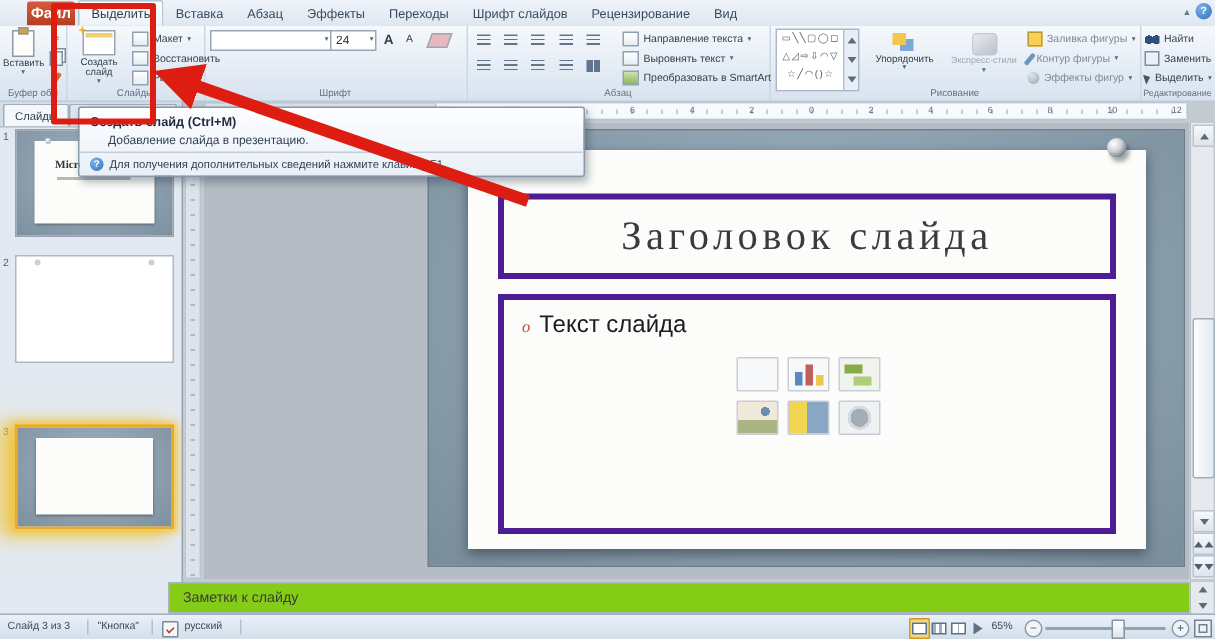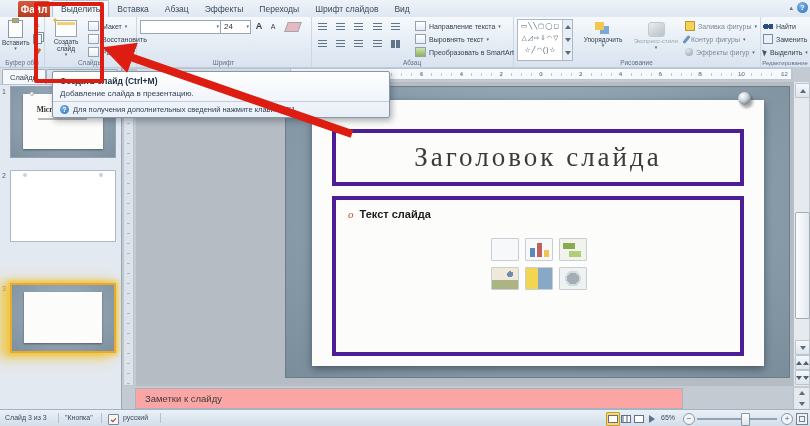--- a/index.html
+++ b/index.html
@@ -61,21 +61,21 @@
   .tu,.td{width:0;height:0;border-left:3px solid transparent;border-right:3px solid transparent}
   .tu{border-bottom:4px solid #5a6b7c}.td{border-top:4px solid #5a6b7c}
   .dblu::before,.dblu::after,.dbld::before,.dbld::after{content:"";display:block;margin:1px auto;width:0;height:0;
       border-left:3px solid transparent;border-right:3px solid transparent}
   .dblu::before,.dblu::after{border-bottom:4px solid #4f6071}
   .dbld::before,.dbld::after{border-top:4px solid #4f6071}
   
   .tooltip{position:absolute;left:52px;top:71px;width:336px;height:45px;z-index:40;
            background:linear-gradient(#fdfeff,#e9eff7);border:1px solid #8796a8;border-radius:2px;box-shadow:2px 3px 6px rgba(30,40,55,.35)}
   .tt-title{position:absolute;left:7px;top:4px;font-size:8.5px;font-weight:bold;color:#1e2c3e}
-  .tt-desc{position:absolute;left:7px;top:17px;font-size:8px;color:#2f3f52}
+  .tt-desc{position:absolute;left:19px;top:17px;font-size:8px;color:#2f3f52}
   .tt-div{position:absolute;left:0;right:0;top:29px;border-top:1px solid #c2cedc}
   .tt-help{position:absolute;left:7px;top:33px;display:flex;align-items:center;gap:4px;font-size:7.5px;color:#2f3f52;white-space:nowrap}
   .tt-q{width:9px;height:9px;border-radius:50%;background:radial-gradient(circle at 35% 30%,#7db3e8,#2f6fbe);
         color:#fff;font-size:6.5px;font-weight:bold;display:flex;align-items:center;justify-content:center;flex:0 0 auto}
   
   .lpane{position:absolute;left:0;top:68px;width:121px;height:341px;background:#e3e9f0;border-right:1px solid #98a5b3}
   .ptabs{position:absolute;left:0;top:0;width:100%;height:16px;background:#d3dde8;border-bottom:1px solid #b6c2d0}
   .ptab{position:absolute;top:1px;height:14px;font-size:7.5px;display:flex;align-items:center;justify-content:center;
         border:1px solid #a2aebc;border-bottom:none;border-radius:2px 2px 0 0}
   .ptab.on{background:#f4f8fb;color:#2e3c4a}
@@ -102,21 +102,21 @@
   .slide{position:absolute;left:149px;top:4px;width:505px;height:292px;border:1px solid #6c7d8a;box-sizing:border-box;
          background:radial-gradient(ellipse at 50% 40%,#a7b8c4 0%,#8da0ae 55%,#7a8d9b 100%)}
   .paper{position:absolute;left:26px;top:13px;width:452px;height:266px;background:#fcfcfa;box-shadow:0 3px 8px rgba(20,30,40,.5)}
   .pushpin{position:absolute;width:13px;height:13px;border-radius:50%;
            background:radial-gradient(circle at 35% 30%,#ffffff,#cdd3d8 40%,#6e7a84 78%,#4a545c);box-shadow:2px 3px 3px rgba(0,0,0,.35)}
   .ph{position:absolute;border:4px solid #4c1d95;box-sizing:border-box}
   .slidetitle{display:flex;align-items:center;justify-content:center;font-family:"Liberation Serif",serif;
               font-size:27px;letter-spacing:3px;color:#3b3b3b}
   .bulletrow{position:absolute;left:12px;top:8px;display:flex;align-items:baseline;gap:6px}
   .bullet{font-family:"Liberation Serif",serif;font-style:italic;font-size:11px;color:#c34632}
-  .btext{font-size:11px;font-weight:bold;color:#1c1c1c}
+  .btext{font-size:16px;font-weight:normal;color:#1c1c1c}
   .cicons{position:absolute;left:50%;top:38px;transform:translateX(-50%);display:grid;grid-template-columns:repeat(3,26px);gap:6px 8px}
   .cic{width:26px;height:21px;border:1px solid #c3cad1;border-radius:1px;background:#f6f8f9;opacity:.9}
   .ic-table{background:#eef2f6 repeating-linear-gradient(90deg,#b9c7d8 0 1px,transparent 1px 6px),
             #eef2f6 repeating-linear-gradient(180deg,#b9c7d8 0 1px,transparent 1px 5px)}
   .ic-chart{background:
      linear-gradient(#4d7cb5,#4d7cb5) 4px 9px/5px 9px no-repeat,
      linear-gradient(#b8504a,#b8504a) 11px 4px/5px 14px no-repeat,
      linear-gradient(#edc13e,#edc13e) 18px 11px/5px 7px no-repeat,#f6f8f9}
   .ic-smart{background:
      linear-gradient(#7ca33c,#7ca33c) 3px 4px/12px 6px no-repeat,
@@ -124,21 +124,21 @@
   .ic-pic{background:radial-gradient(circle at 70% 30%,#5b82a8 0 3px,transparent 3px),
           linear-gradient(180deg,#efe8d6 58%,#a3ad77 58%)}
   .ic-clip{background:linear-gradient(90deg,#f2d13e 0 12px,#7d9fc0 12px)}
   .ic-media{background:radial-gradient(circle at 50% 50%,#9aa5ae 0 6px,#cfd6db 6px 8px,transparent 8px),#eef1f3}
   .vscroll{position:absolute;left:793px;top:82px;width:16px;height:304px;background:#e6eaef;border-left:1px solid #b4bfca;box-sizing:border-box}
   .sbtn2{position:absolute;left:1px;width:13px;height:13px;background:linear-gradient(#f6f9fb,#dde4eb);
          border:1px solid #b9c4cf;border-radius:1px;display:flex;align-items:center;justify-content:center}
   .sthumb{position:absolute;left:1px;top:130px;width:13px;height:105px;background:linear-gradient(90deg,#fdfdfe,#e3e9ef);
           border:1px solid #9fadbb;border-radius:2px}
   
-  .notes{position:absolute;left:135px;top:388px;width:548px;height:21px;background:#fca5a5;border:1px solid #a9b4c0;box-sizing:border-box}
+  .notes{position:absolute;left:112px;top:388px;width:696px;height:21px;background:#84cc16;border:1px solid #a9b4c0;box-sizing:border-box}
   .notes span{position:absolute;left:9px;top:4px;font-size:9.5px;color:#3b3b3b}
   .nscroll{position:absolute;left:793px;top:388px;width:16px;height:21px;background:#e6eaef;border-left:1px solid #b4bfca;
            display:flex;flex-direction:column;align-items:center;justify-content:space-around;box-sizing:border-box}
   .status{position:absolute;left:0;top:409px;width:810px;height:17px;
           background:linear-gradient(#eaf0f7,#d2deea);border-top:1px solid #a3b2c2;box-sizing:border-box;font-size:7px;color:#3d4a58}
   .st{position:absolute;top:0;line-height:16px;white-space:nowrap}
   .stsep{position:absolute;top:3px;height:10px;border-left:1px solid #b3c0ce}
   .spell{position:absolute;left:108px;top:4px;width:9px;height:9px;background:#f5f7f9;border:1px solid #7a8a9a;border-radius:1px}
   .spell::after{content:"";position:absolute;left:2px;top:3px;width:4px;height:2px;border-left:1px solid #b3352a;border-bottom:1px solid #b3352a;transform:rotate(-45deg)}
   .vbtn{position:absolute;top:2px;width:12px;height:12px;border:1px solid transparent;border-radius:1px;
@@ -161,20 +161,21 @@
 <body>
 
 <div class="tabrow">
   <div class="filetab">Файл</div>
   <div class="tab active">Выделить</div>
   <div class="tab">Вставка</div>
   <div class="tab">Абзац</div>
   <div class="tab">Эффекты</div>
   <div class="tab">Переходы</div>
   <div class="tab">Шрифт слайдов</div>
+  <div class="tab">Рецензирование</div>
   <div class="tab">Вид</div>
   <div class="winicons">
     <span class="collapse">▴</span>
     <span class="helpdot">?</span>
   </div>
 </div>
 
 <div class="ribbon">
 
   <div class="grp" style="left:0;width:44px">

